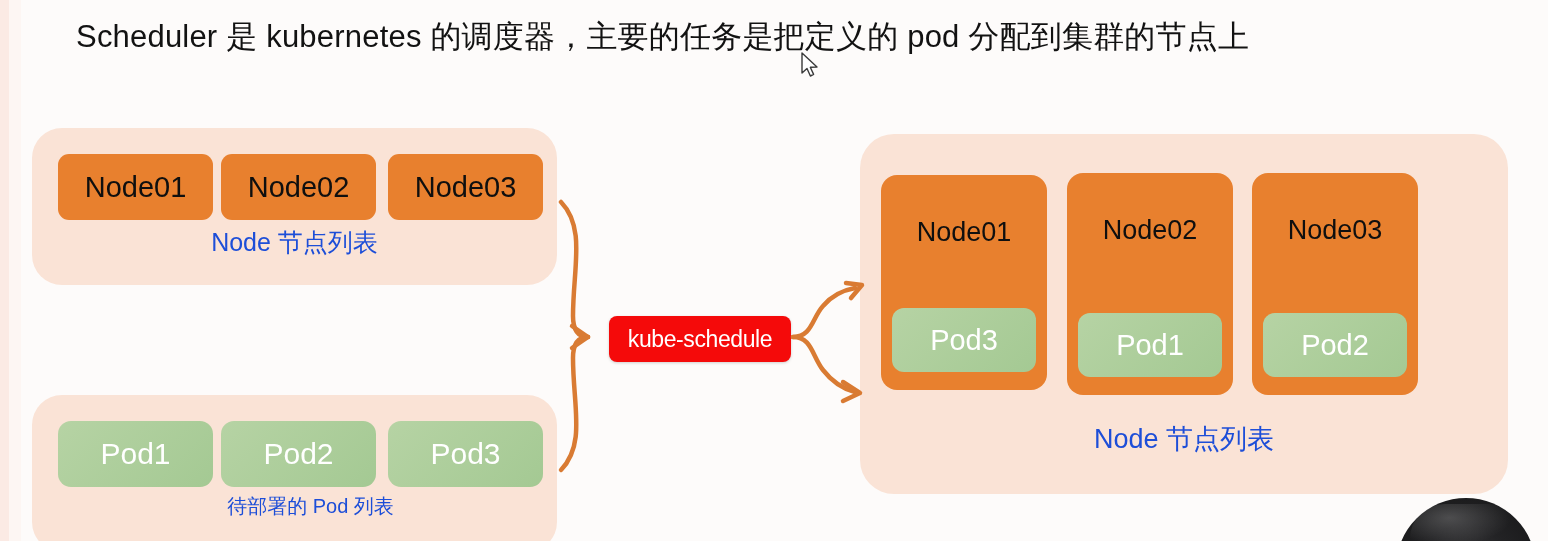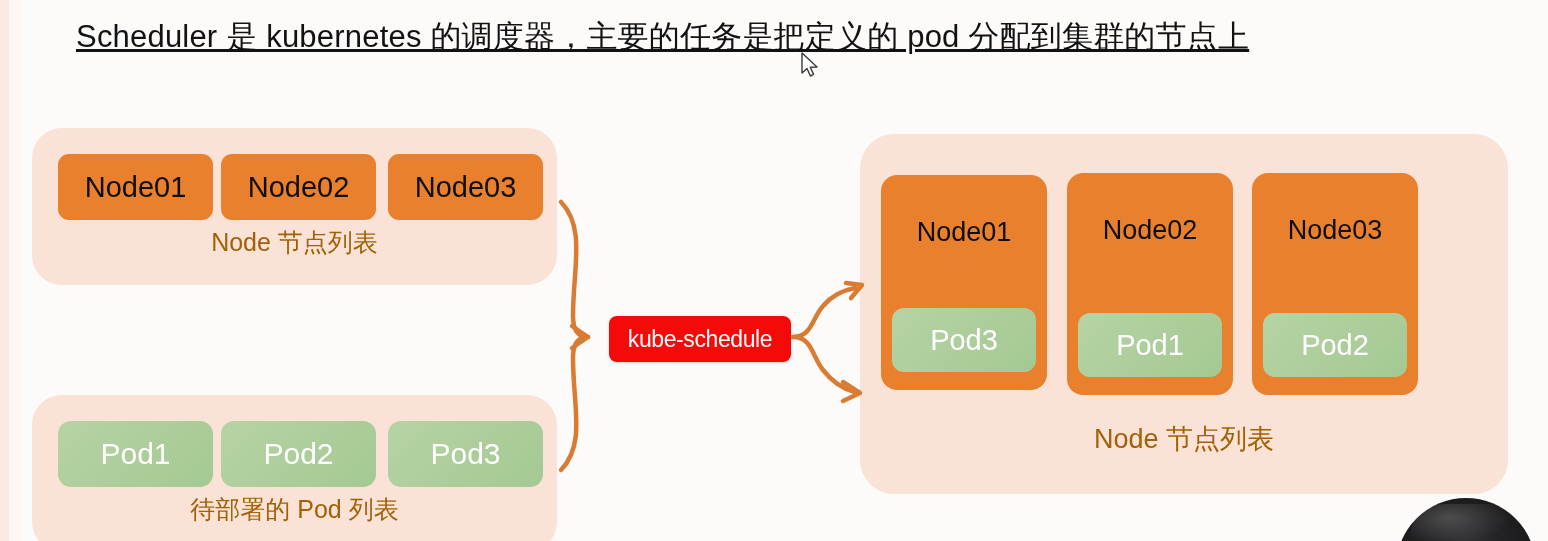--- a/index.html
+++ b/index.html
@@ -34,56 +34,56 @@
   .title {
     position: absolute;
     left: 76px;
     top: 14px;
     font-size: 31px;
     line-height: 46px;
     color: #121212;
     letter-spacing: 0.2px;
     white-space: nowrap;
     font-weight: 400;
-    text-decoration: underline;
   }
 
   
   .panel {
     position: absolute;
     background: #fae3d6;
     border-radius: 30px;
     text-decoration: underline;
   }
   .panel-label {
     position: absolute;
     width: 100%;
     text-align: center;
-    color: #a16207;
+    color: #1d4ed8;
     white-space: nowrap;
   }
 
   
   #panel-node-left {
     left: 32px; top: 128px;
     width: 525px; height: 157px;
   }
   #panel-node-left .panel-label {
     top: 98px;
     font-size: 25px;
   }
 
   
   #panel-pod-left {
     left: 32px; top: 395px;
     width: 525px; height: 157px;
   }
   #panel-pod-left .panel-label {
     top: 98px;
-    font-size: 25px;
+    font-size: 20px;
+    margin-left: 16px;
   }
 
   
   .chip {
     position: absolute;
     border-radius: 11px;
     display: flex;
     align-items: center;
     justify-content: center;
     box-sizing: border-box;

